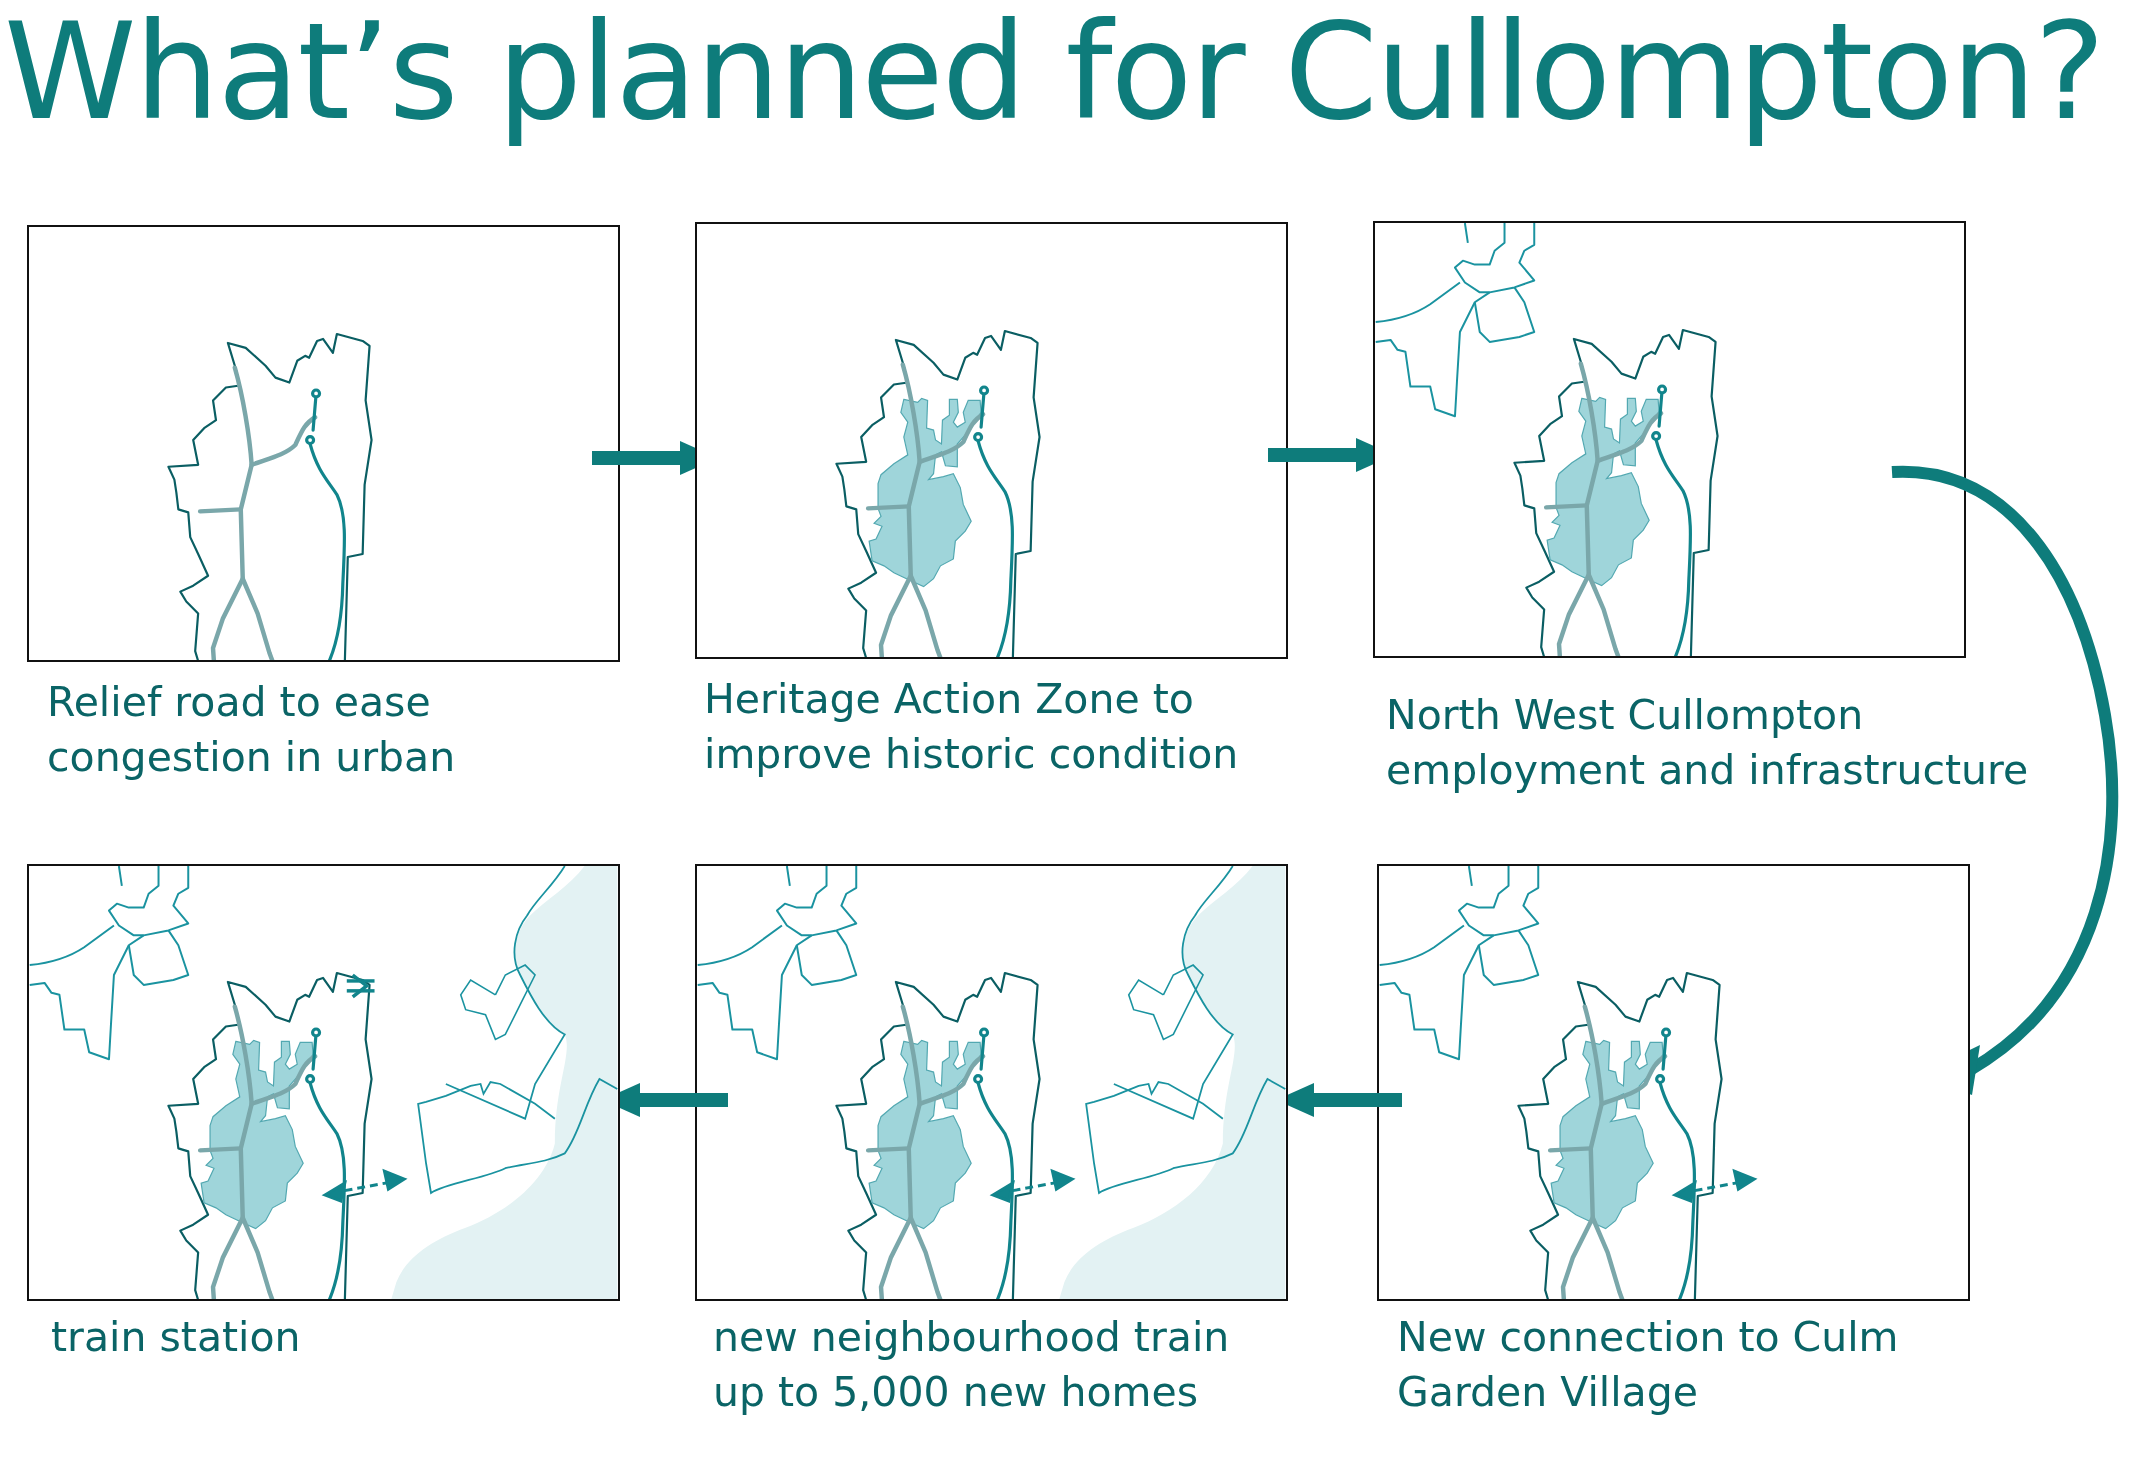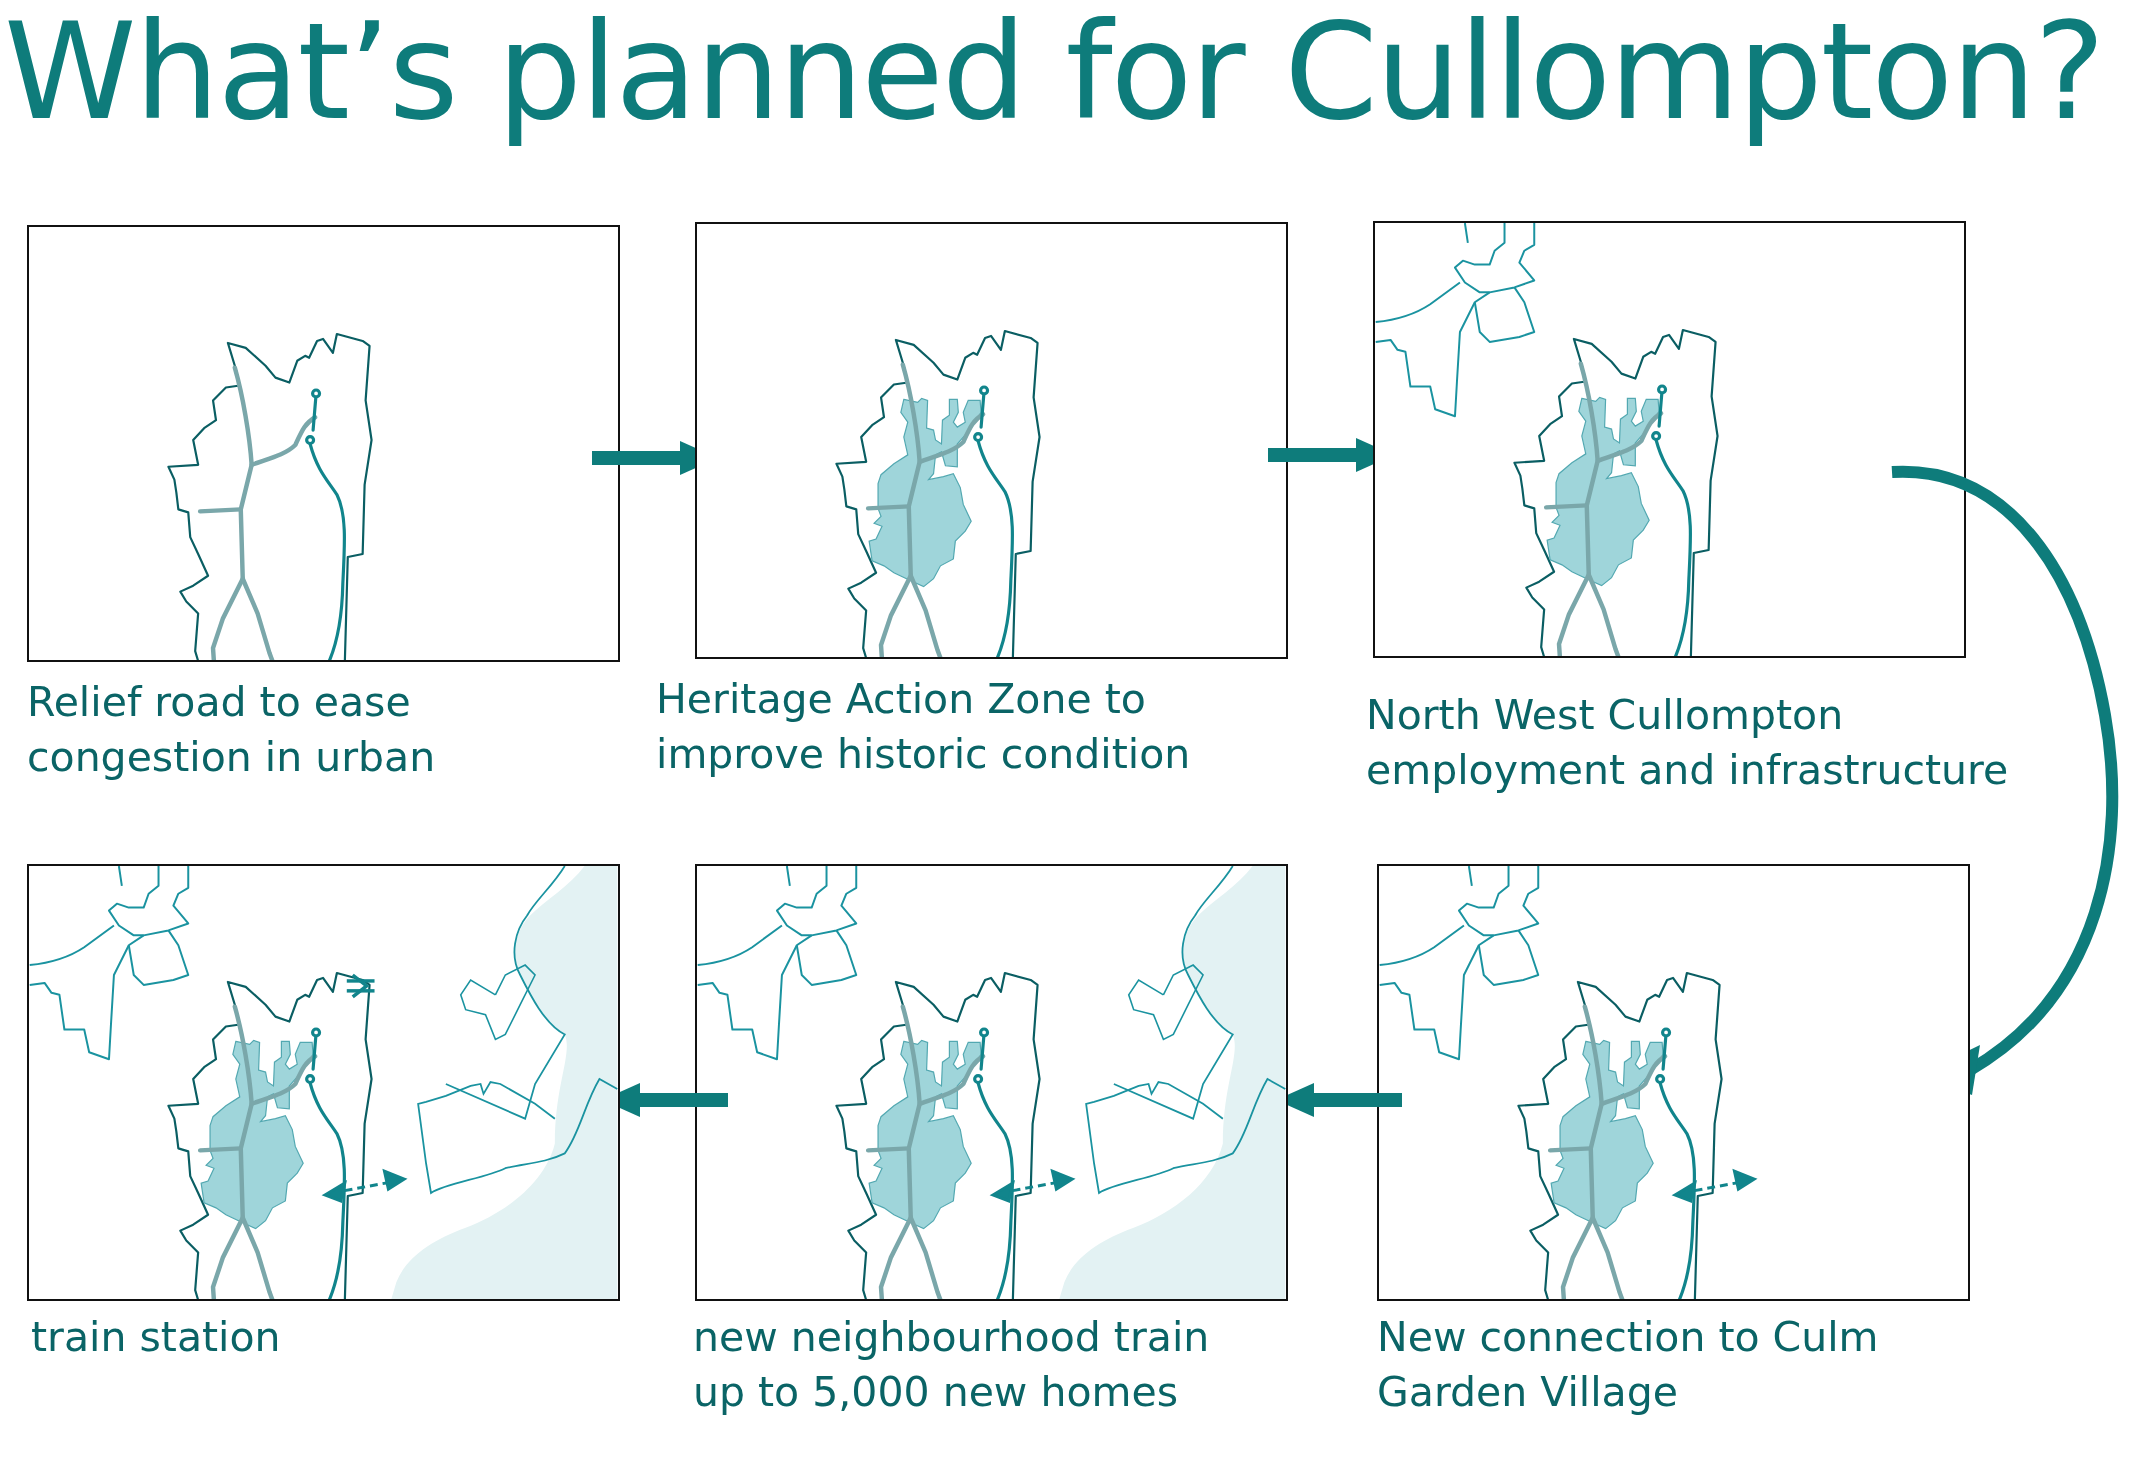--- a/index.html
+++ b/index.html
@@ -1,21 +1,21 @@
 <!DOCTYPE html>
 <html><head>
 <meta charset="utf-8">
 <style>
   html, body { margin:0; padding:0; background:#ffffff; }
   body { width:2136px; height:1480px; position:relative; overflow:hidden; font-family:"DejaVu Sans", "Liberation Sans", sans-serif; }
   .title { position:absolute; left:4px; top:-6px; font-size:134px; color:#0e7c7b; letter-spacing:-2px; white-space:nowrap; font-weight:normal; }
   .panel { position:absolute; width:593px; height:437px; border:2px solid #111; box-sizing:border-box; background:#fff; overflow:hidden; }
   .panel svg { position:absolute; left:0; top:0; width:100%; height:100%; }
   .caption { position:absolute; font-size:41px; line-height:55px; color:#0a6466; white-space:nowrap; }
-  .caption div { display:block; }
+  .caption div { display:block;margin-left:20px; }
   .arrow { position:absolute; }
 </style>
 </head>
 <body>
 
 <div class="title">What’s planned for Cullompton?</div>
 
 <svg width="0" height="0" style="position:absolute" aria-hidden="true">
   <defs>
 
@@ -88,21 +88,21 @@
 </svg>
 
 <div class="panel" style="left:695px; top:222px;">
   <svg viewBox="0 0 593 437">
     <use href="#boundary"></use>
       <use href="#heritage"></use>
       <use href="#roads"></use>
       <use href="#relief"></use>
   </svg>
 </div>
-<div class="caption" style="left:656px; top:672px;">
+<div class="caption" style="left:684px; top:672px;">
   <div>Heritage Action Zone to</div>
   <div>improve historic condition</div>
 </div>
 
 <svg class="arrow" style="left:1268px; top:438px;" width="126" height="34" viewBox="0 0 126 34">
   <rect x="0" y="10" width="90" height="14" fill="#0e7c7b"></rect>
   <polygon points="88,0 126,17 88,34" fill="#0e7c7b"></polygon>
 </svg>
 
 <div class="panel" style="left:1373px; top:221px;">

